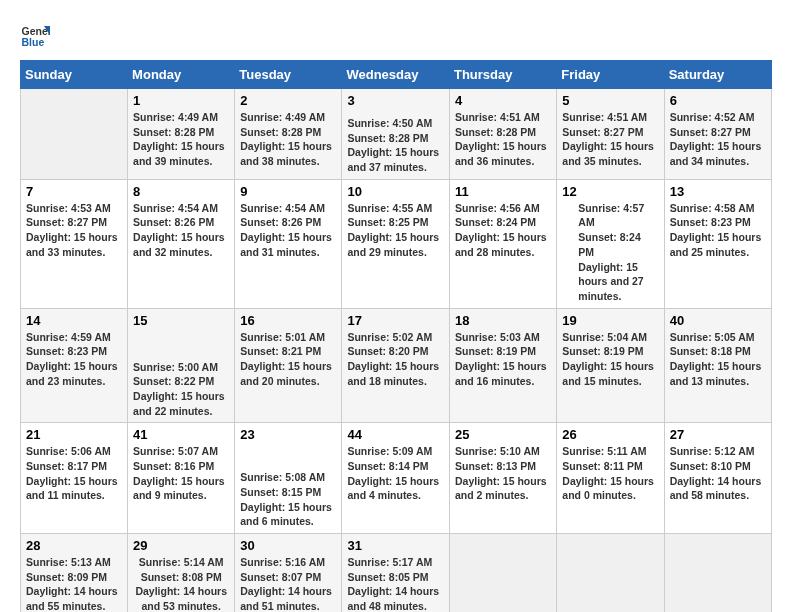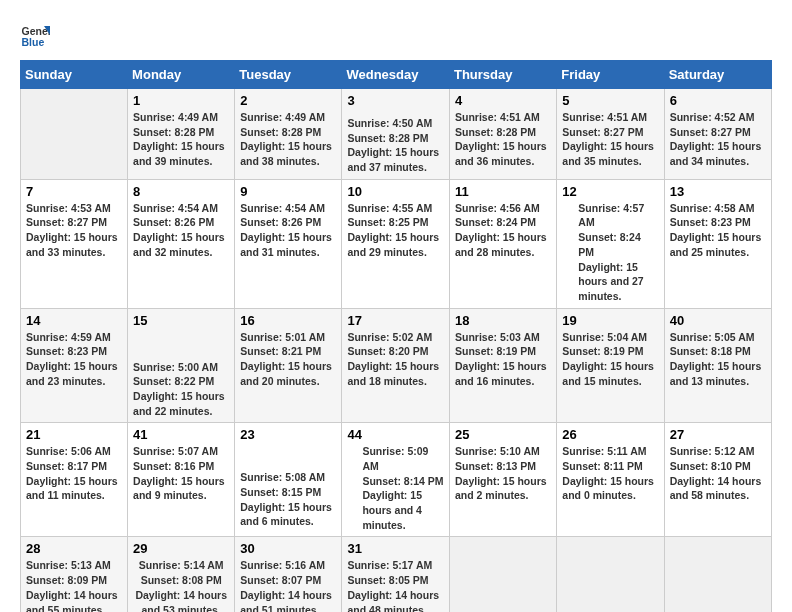--- a/index.html
+++ b/index.html
@@ -251,21 +251,21 @@
 Daylight: 15 hours and 9 minutes.</div>
         </td>
         <td>
           <span class="day-number">23</span>
           <div class="day-info" style="white-space: pre-line; margin-top: 28px;">Sunrise: 5:08 AM
 Sunset: 8:15 PM
 Daylight: 15 hours and 6 minutes.</div>
         </td>
         <td>
           <span class="day-number">44</span>
-          <div class="day-info" style="white-space: pre-line; margin-left: 15px;">Sunrise: 5:09 AM
+          <div class="day-info" style="white-space: pre-line;">Sunrise: 5:09 AM
 Sunset: 8:14 PM
 Daylight: 15 hours and 4 minutes.</div>
         </td>
         <td>
           <span class="day-number">25</span>
           <div class="day-info" style="white-space: pre-line;">Sunrise: 5:10 AM
 Sunset: 8:13 PM
 Daylight: 15 hours and 2 minutes.</div>
         </td>
         <td>

